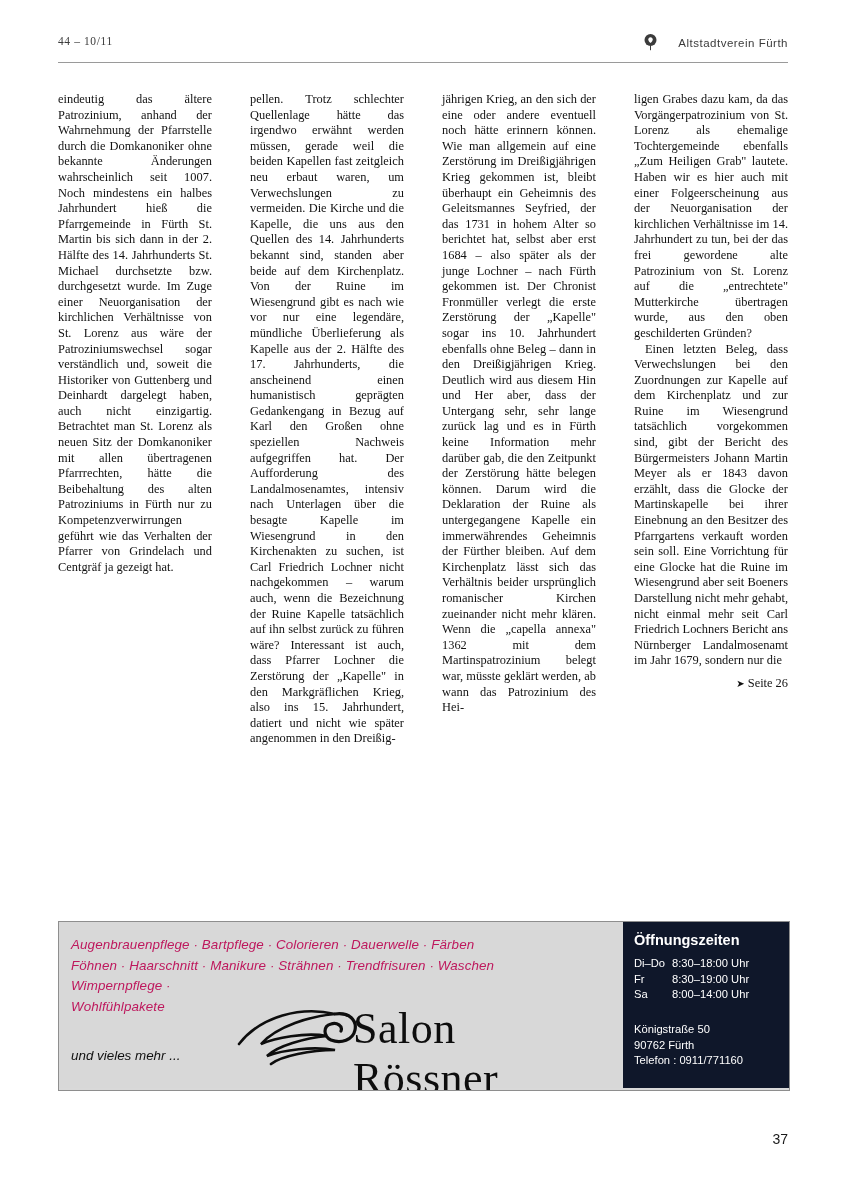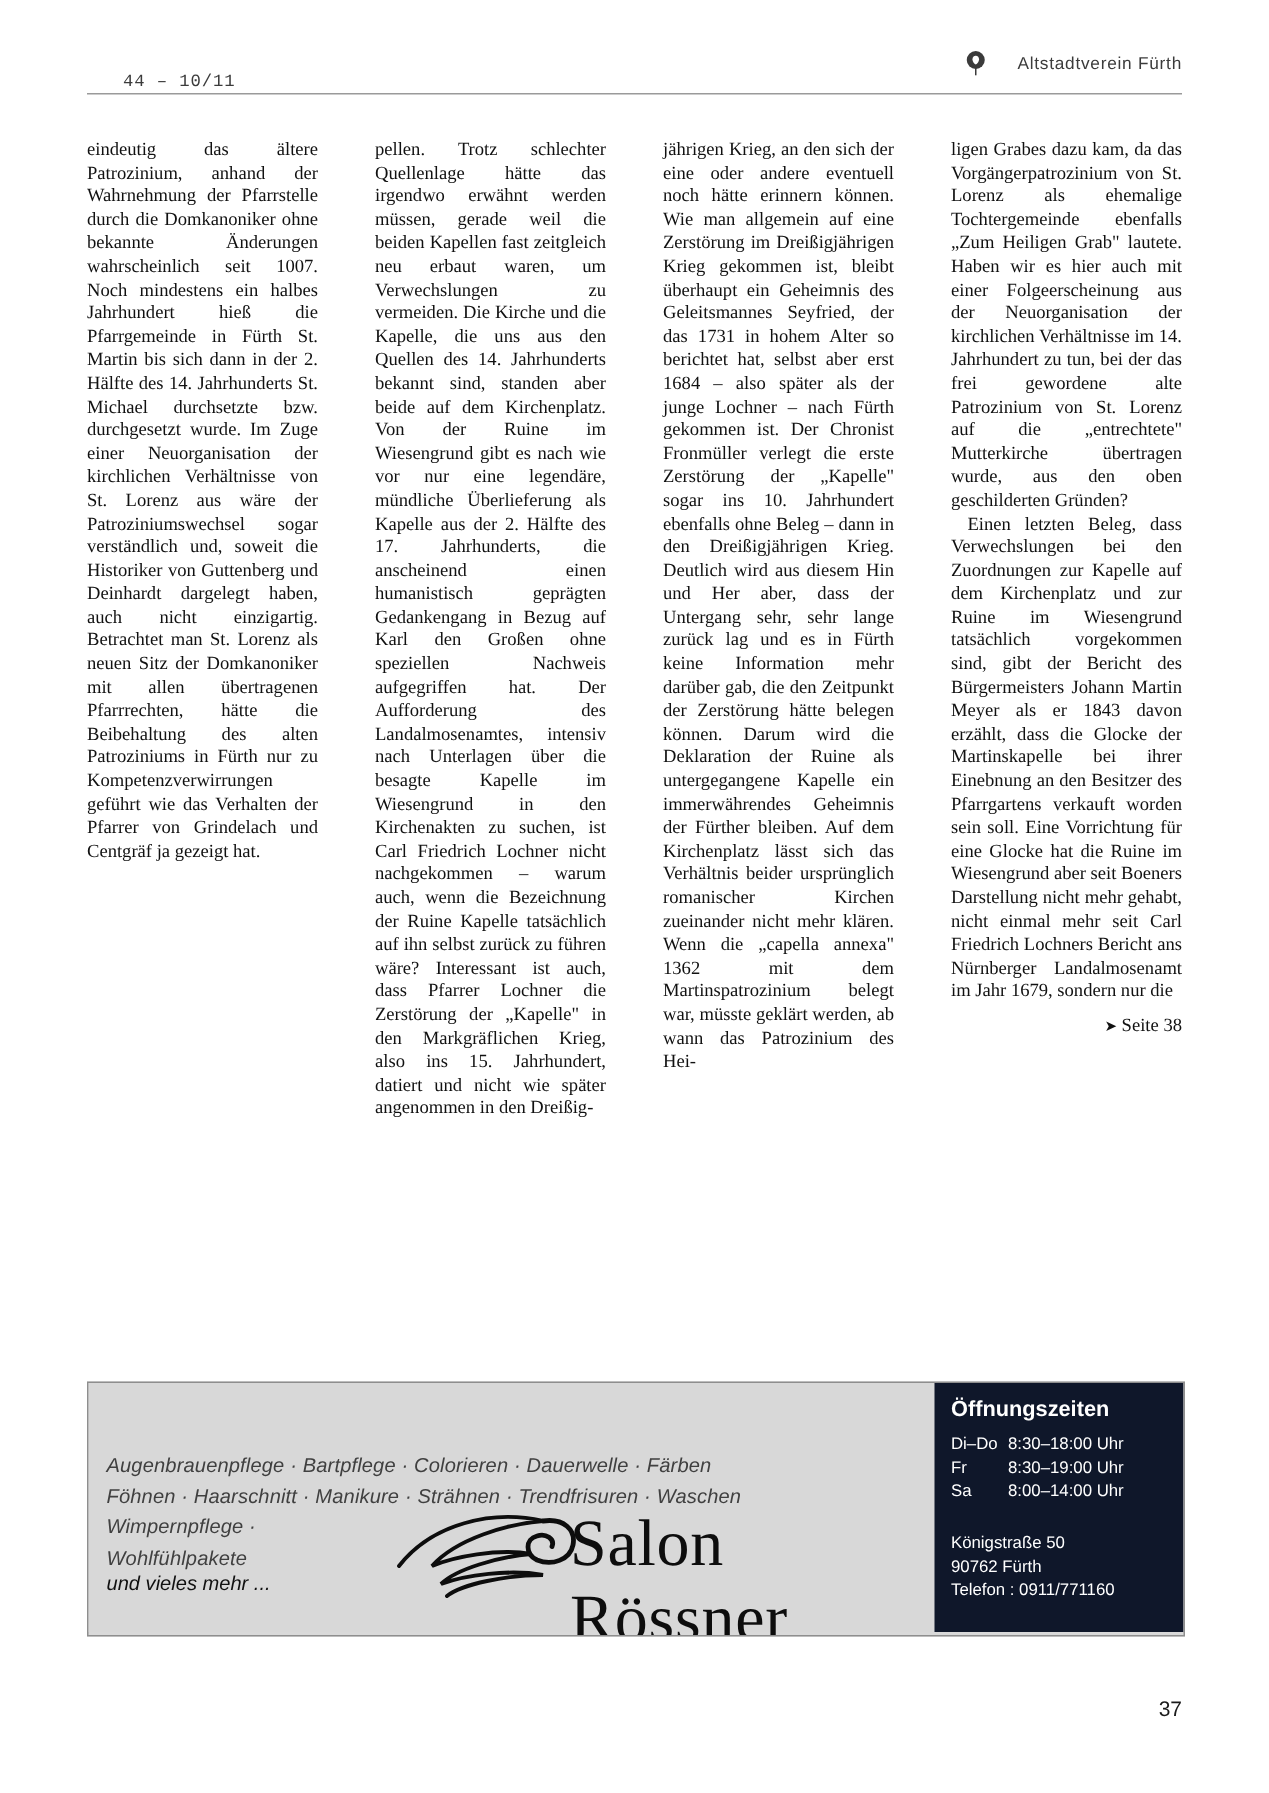--- a/index.html
+++ b/index.html
@@ -28,26 +28,25 @@
   .header {
     position: absolute;
     left: 58px;
     top: 34px;
     width: 730px;
     height: 26px;
   }
   .header-left {
     position: absolute;
     left: 0;
-    top: 14px;
-    font-family: Liberation Mono, monospace;
+    top: 1px;
+    font-family: Liberation Serif, serif;
     font-size: 11.5px;
     letter-spacing: 0.6px;
     color: #3b3b3b;
-    margin-left: 24px;
   }
   .header-right {
     position: absolute;
     right: 0;
     top: 0;
     display: flex;
     align-items: center;
     gap: 20px;
   }
   .header-right .hr-label {
@@ -131,36 +130,35 @@
   }
   .ad-services {
     position: absolute;
     left: 12px;
     top: 13px;
     width: 530px;
     font-family: "Liberation Sans", sans-serif;
     font-style: italic;
     font-size: 13.4px;
     line-height: 20.5px;
-    color: #404040;
+    color: #be185d;
     letter-spacing: 0.1px;
-    margin-top: 32px;
   }
   .ad-more {
     position: absolute;
     left: 12px;
     top: 126px;
     font-family: "Liberation Sans", sans-serif;
     font-style: italic;
     font-size: 13.4px;
     color: #111;
   }
   .ad-brand {
     position: absolute;
-    left: 199px;
+    left: 172px;
     top: 76px;
     width: 375px;
     height: 76px;
   }
   .ad-brand-name {
     position: absolute;
     left: 122px;
     top: 6px;
     font-family: "Liberation Serif", serif;
     font-size: 44px;
@@ -260,21 +258,21 @@
     </div>
 
     <div class="col">
       <p>jährigen Krieg, an den sich der eine oder andere eventuell noch hätte erinnern können. Wie man allgemein auf eine Zerstörung im Dreißigjährigen Krieg gekommen ist, bleibt überhaupt ein Geheimnis des Geleitsmannes Seyfried, der das 1731 in hohem Alter so berichtet hat, selbst aber erst 1684 – also später als der junge Lochner – nach Fürth gekommen ist. Der Chronist Fronmüller verlegt die erste Zerstörung der „Kapelle" sogar ins 10. Jahrhundert ebenfalls ohne Beleg – dann in den Dreißigjährigen Krieg. Deutlich wird aus diesem Hin und Her aber, dass der Untergang sehr, sehr lange zurück lag und es in Fürth keine Information mehr darüber gab, die den Zeitpunkt der Zerstörung hätte belegen können. Darum wird die Deklaration der Ruine als untergegangene Kapelle ein immerwährendes Geheimnis der Fürther bleiben. Auf dem Kirchenplatz lässt sich das Verhältnis beider ursprünglich romanischer Kirchen zueinander nicht mehr klären. Wenn die „capella annexa" 1362 mit dem Martinspatrozinium belegt war, müsste geklärt werden, ab wann das Patrozinium des Hei-</p>
     </div>
 
     <div class="col">
       <p>ligen Grabes dazu kam, da das Vorgängerpatrozinium von St. Lorenz als ehemalige Tochtergemeinde ebenfalls „Zum Heiligen Grab" lautete. Haben wir es hier auch mit einer Folgeerscheinung aus der Neuorganisation der kirchlichen Verhältnisse im 14. Jahrhundert zu tun, bei der das frei gewordene alte Patrozinium von St. Lorenz auf die „entrechtete" Mutterkirche übertragen wurde, aus den oben geschilderten Gründen?</p>
       <p class="indent">Einen letzten Beleg, dass Verwechslungen bei den Zuordnungen zur Kapelle auf dem Kirchenplatz und zur Ruine im Wiesengrund tatsächlich vorgekommen sind, gibt der Bericht des Bürgermeisters Johann Martin Meyer als er 1843 davon erzählt, dass die Glocke der Martinskapelle bei ihrer Einebnung an den Besitzer des Pfarrgartens verkauft worden sein soll. Eine Vorrichtung für eine Glocke hat die Ruine im Wiesengrund aber seit Boeners Darstellung nicht mehr gehabt, nicht einmal mehr seit Carl Friedrich Lochners Bericht ans Nürnberger Landalmosenamt im Jahr 1679, sondern nur die</p>
       <div class="ref-line">
-        <span class="arrow">➤</span><span>Seite 38</span>
+        <span class="arrow">➤</span><span>Seite 26</span>
       </div>
     </div>
 
   </div>
 
   <div class="ad">
     <div class="ad-left">
       <div class="ad-services">
         <div>Augenbrauenpflege · Bartpflege · Colorieren · Dauerwelle · Färben</div>
         <div>Föhnen · Haarschnitt · Manikure · Strähnen · Trendfrisuren · Waschen</div>

